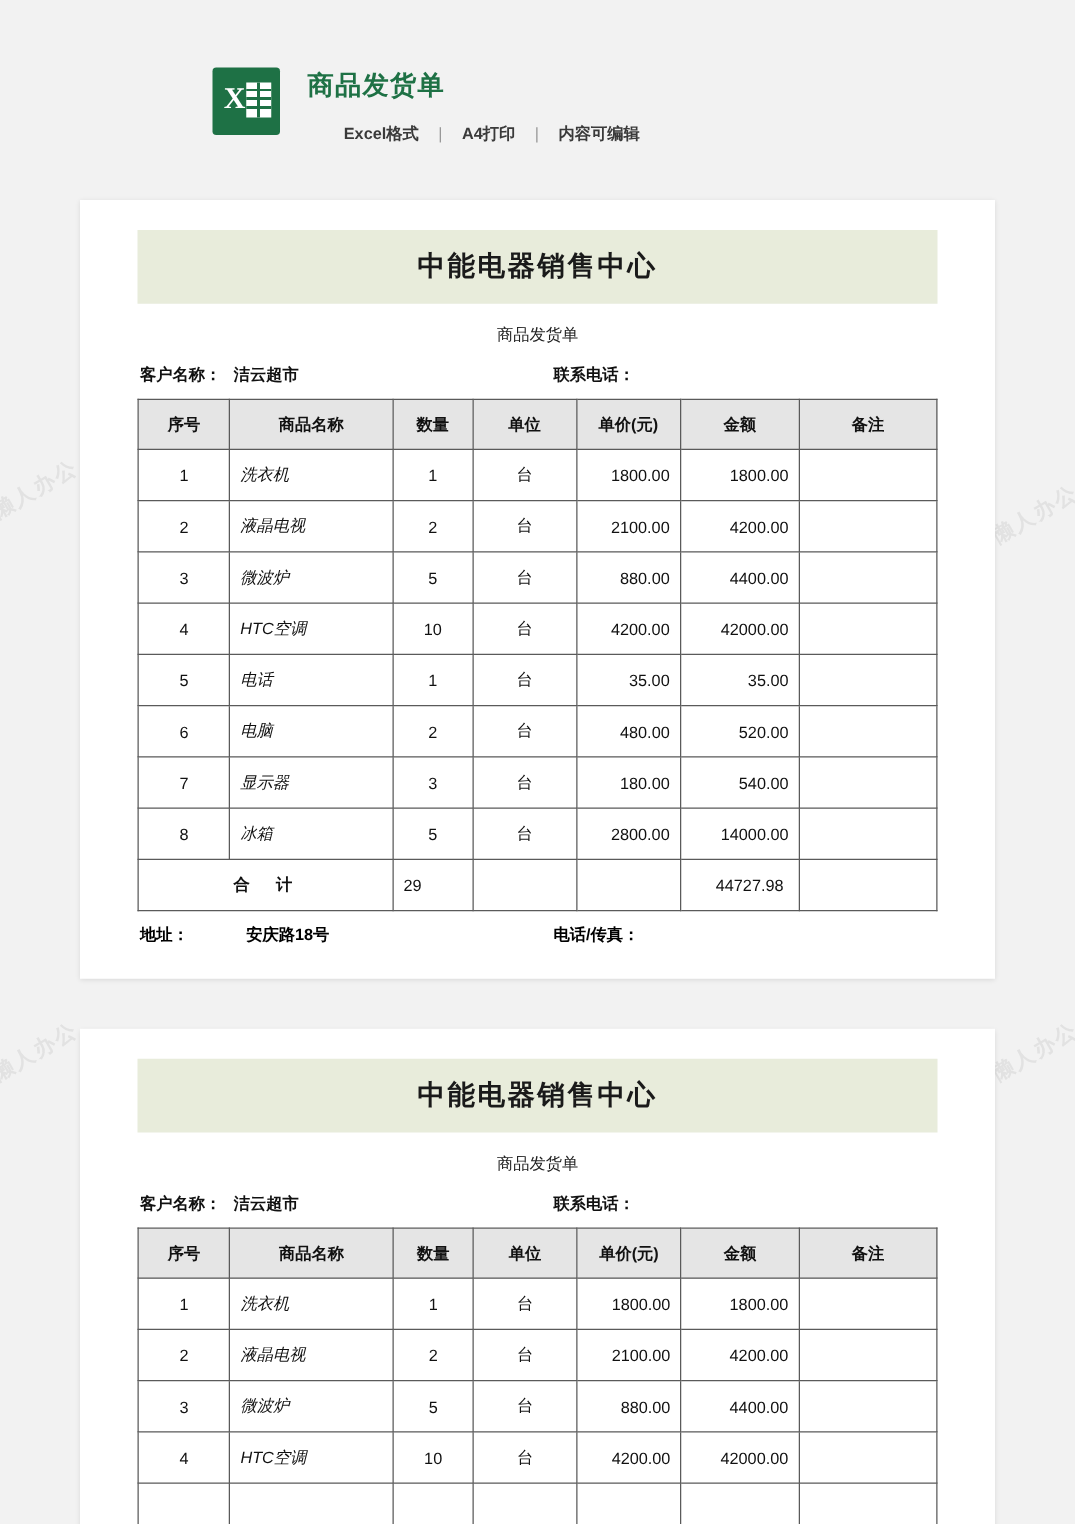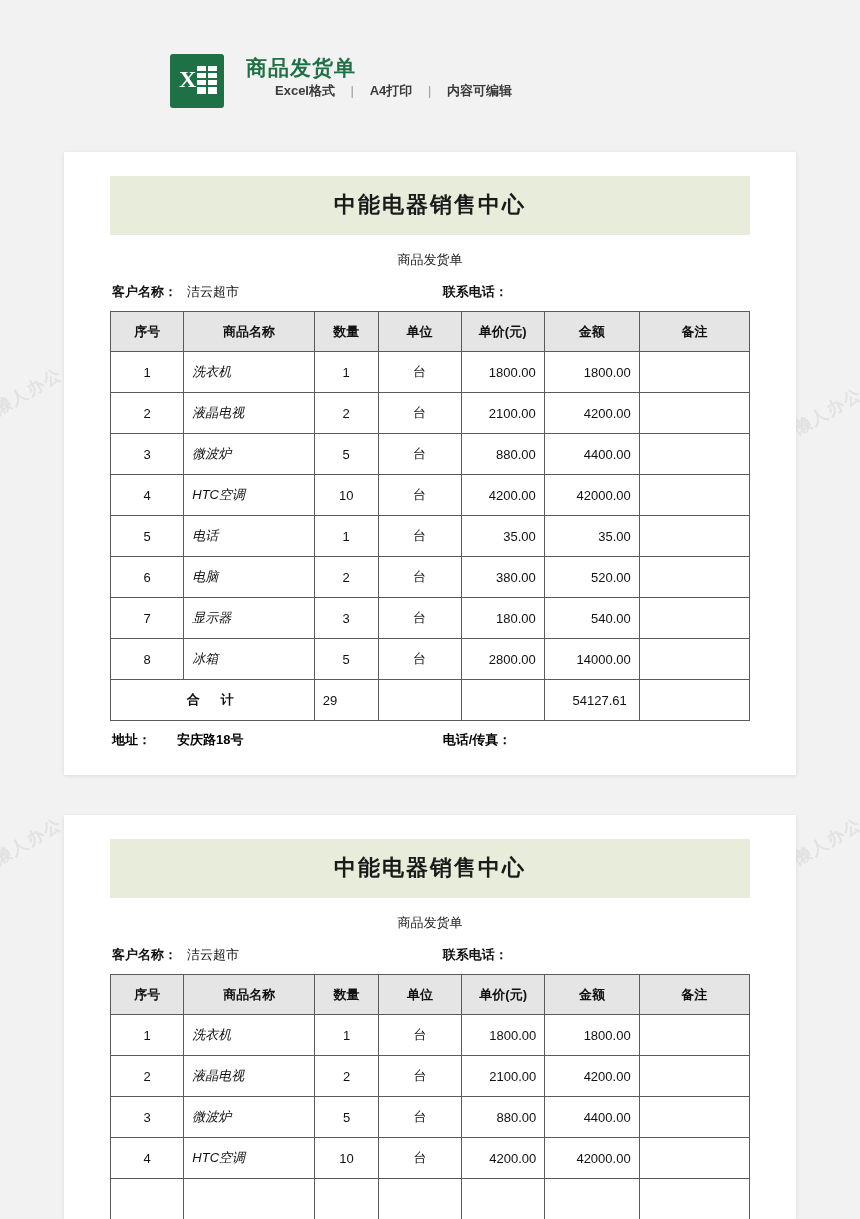--- a/index.html
+++ b/index.html
@@ -63,20 +63,21 @@
     margin-left: 22px;
     padding-top: 2px;
   }
   .header-title {
     color: #1e7145;
     font-size: 21px;
     font-weight: bold;
     letter-spacing: 1px;
   }
   .header-meta {
+    margin-top: 16px;
     font-size: 13px;
     font-weight: bold;
     color: #3a3a3a;
     padding-left: 29px;
   }
   .header-meta .sep {
     color: #999;
     font-weight: normal;
     margin: 0 12px;
   }
@@ -110,21 +111,21 @@
     margin: 16px 0 14px 0;
   }
   .info-row {
     display: flex;
     font-size: 13px;
     color: #111;
     margin-bottom: 10px;
     padding: 0 2px;
   }
   .info-row .lbl { font-weight: bold; font-family: Liberation Mono, monospace; }
-  .info-row .val { font-weight: normal; margin-left: 10px; }
+  .info-row .val { font-weight: bold; margin-left: 10px; }
   .info-row .col-left { width: 52%; display: flex; }
   .info-row .col-right { display: flex; }
 
   table.inv {
     width: 100%;
     border-collapse: collapse;
     font-size: 13px;
   }
   table.inv th, table.inv td {
     border: 1px solid #5a5a5a;
@@ -160,21 +161,21 @@
   }
   tr.total-row td.t-qty { text-align: left; }
   tr.total-row td.t-amt { text-align: right; padding-right: 12px; }
 
   .footer-row {
     display: flex;
     font-size: 13px;
     margin-top: 10px;
     padding: 0 2px;
   }
-  .footer-row .col-left { width: 52%; display: flex; }
+  .footer-row .col-left { width: 52%; display: flex; gap: 20px; }
   .footer-row .lbl { font-weight: bold; }
   .footer-row .val { font-weight: bold; margin-left: 26px; }
 
   
   .wm {
     position: absolute;
     color: rgba(140,140,140,0.16);
     font-size: 17px;
     font-weight: bold;
     transform: rotate(-30deg);
@@ -285,21 +286,21 @@
           <td class="c-unit">台</td>
           <td class="c-price">35.00</td>
           <td class="c-amt">35.00</td>
           <td class="c-note"></td>
         </tr>
         <tr>
           <td class="c-idx">6</td>
           <td class="c-name">电脑</td>
           <td class="c-qty">2</td>
           <td class="c-unit">台</td>
-          <td class="c-price">380.00</td>
+          <td class="c-price">480.00</td>
           <td class="c-amt">520.00</td>
           <td class="c-note"></td>
         </tr>
         <tr>
           <td class="c-idx">7</td>
           <td class="c-name">显示器</td>
           <td class="c-qty">3</td>
           <td class="c-unit">台</td>
           <td class="c-price">180.00</td>
           <td class="c-amt">540.00</td>
@@ -312,21 +313,21 @@
           <td class="c-unit">台</td>
           <td class="c-price">2800.00</td>
           <td class="c-amt">14000.00</td>
           <td class="c-note"></td>
         </tr>
         <tr class="total-row">
           <td class="t-label" colspan="2">合　计</td>
           <td class="t-qty">29</td>
           <td></td>
           <td></td>
-          <td class="t-amt">54127.61</td>
+          <td class="t-amt">44727.98</td>
           <td></td>
         </tr>
       </tbody>
     </table>
 
     <div class="footer-row">
       <div class="col-left">
         <span class="lbl">地址：</span>
         <span class="val">安庆路18号</span>
       </div>

